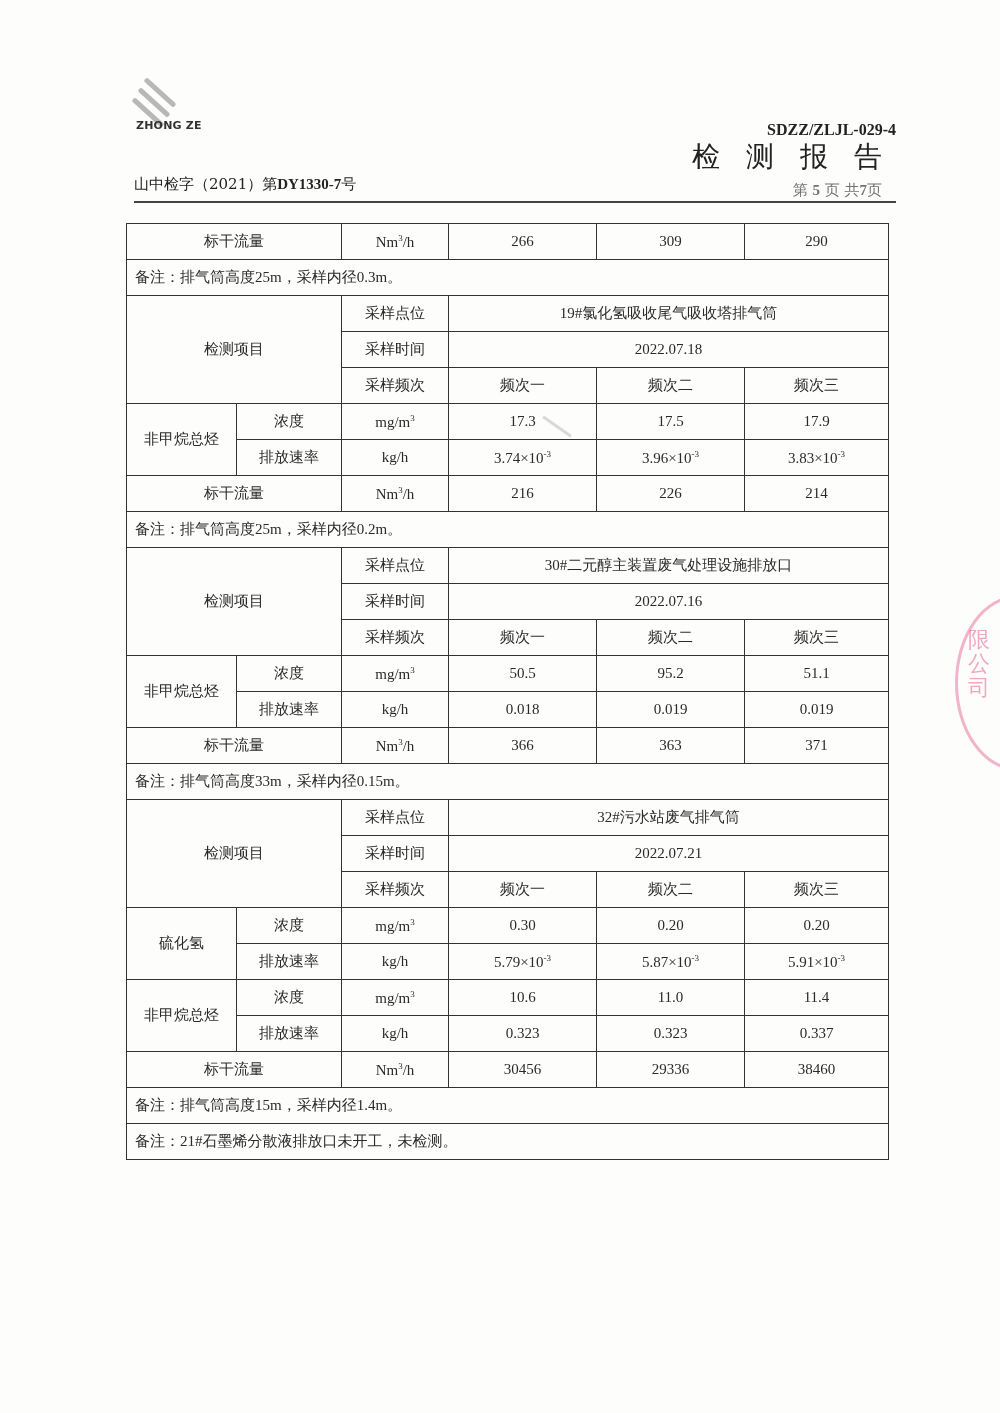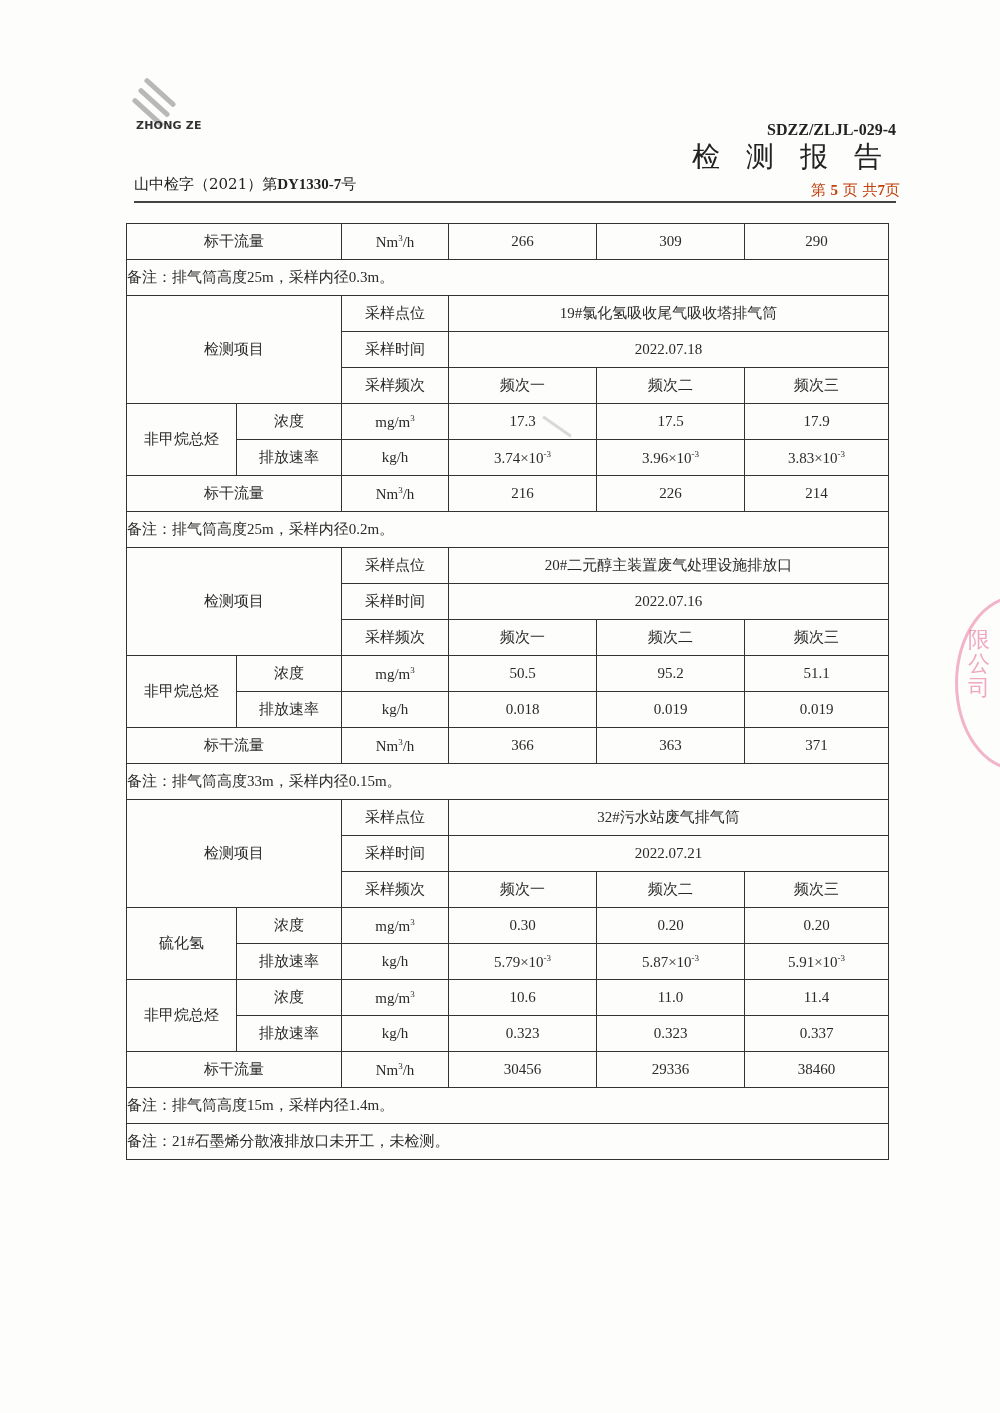--- a/index.html
+++ b/index.html
@@ -7,26 +7,26 @@
     width: 1000px; height: 1413px; background: #fdfdfc; position: relative; overflow: hidden;
     font-family: "DejaVu Serif", "Liberation Serif", serif; color: #2a2a2a;
   }
   .logo { position: absolute; left: 134px; top: 76px; width: 60px; height: 56px; }
   .logo .bar { position: absolute; width: 40px; height: 5px; background: #b8b8b8; transform: rotate(42deg); border-radius: 2px; }
   .logo-text { position: absolute; left: 136px; top: 119px; font-family: "DejaVu Sans", sans-serif; font-weight: bold; font-size: 11px; color: #333; letter-spacing: 0.2px; }
   .doc-code { position: absolute; right: 104px; top: 121px; font-family: "Liberation Serif", serif; font-weight: bold; font-size: 16px; color: #222; margin-left: 26px; }
   .title { position: absolute; left: 0; width: 908px; top: 138px; text-align: right; font-size: 28px; letter-spacing: 26px; color: #222; }
   .sub-left { position: absolute; left: 134px; top: 175px; font-size: 15px; color: #222; }
   .sub-left b, .sub-right b { font-family: "Liberation Serif", serif; }
-  .sub-right { position: absolute; right: 100px; top: 181px; font-size: 15px; color: #c2410c; }
+  .sub-right { position: absolute; right: 118px; top: 181px; font-size: 15px; color: #737373; }
   .hr { position: absolute; left: 134px; width: 762px; top: 201px; height: 0; border-top: 2px solid #444; }
 
   table.rep { position: absolute; left: 126px; top: 223px; width: 762px; border-collapse: collapse; table-layout: fixed; font-size: 15px; }
   table.rep td { border: 1.5px solid #333; text-align: center; height: 35px; padding: 0; font-family: "Liberation Serif", "DejaVu Serif", serif; }
-  table.rep td.note { text-align: left; }
+  table.rep td.note { text-align: left; padding-left: 8px; }
   table.rep td.bold { font-weight: normal; }
   sup { font-size: 9px; }
 
   .stamp { position: absolute; left: 955px; top: 595px; width: 120px; height: 170px; border: 3px solid rgba(232,120,160,0.55); border-radius: 50%; }
   .stamp-text { position: absolute; left: 968px; top: 628px; width: 24px; font-size: 22px; color: rgba(230,110,155,0.6); line-height: 24px; }
   .smudge { position: absolute; left: 540px; top: 425px; width: 34px; height: 3px; background: rgba(150,150,150,0.35); transform: rotate(35deg); }
 </style>
 </head>
 <body>
 
@@ -105,21 +105,21 @@
     <td>226</td>
     <td>214</td>
   </tr>
   <tr>
     <td colspan="6" class="note">备注：排气筒高度25m，采样内径0.2m。</td>
   </tr>
 
   <tr>
     <td colspan="2" rowspan="3">检测项目</td>
     <td>采样点位</td>
-    <td colspan="3" class="bold">20#二元醇主装置废气处理设施排放口</td>
+    <td colspan="3" class="bold">30#二元醇主装置废气处理设施排放口</td>
   </tr>
   <tr>
     <td>采样时间</td>
     <td colspan="3" class="bold">2022.07.16</td>
   </tr>
   <tr>
     <td>采样频次</td>
     <td>频次一</td>
     <td>频次二</td>
     <td>频次三</td>

